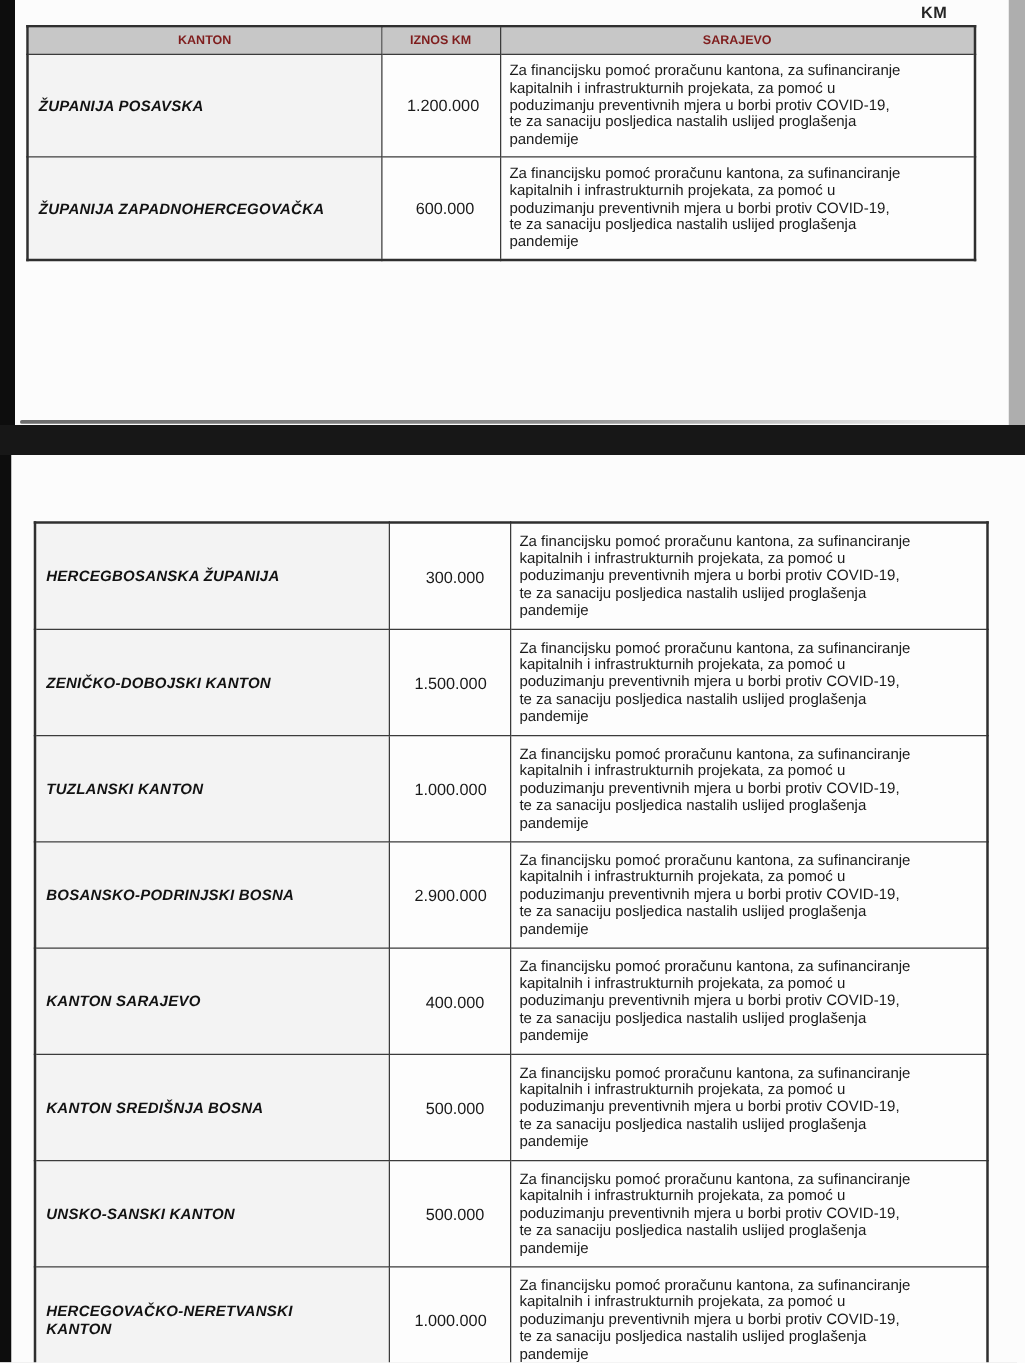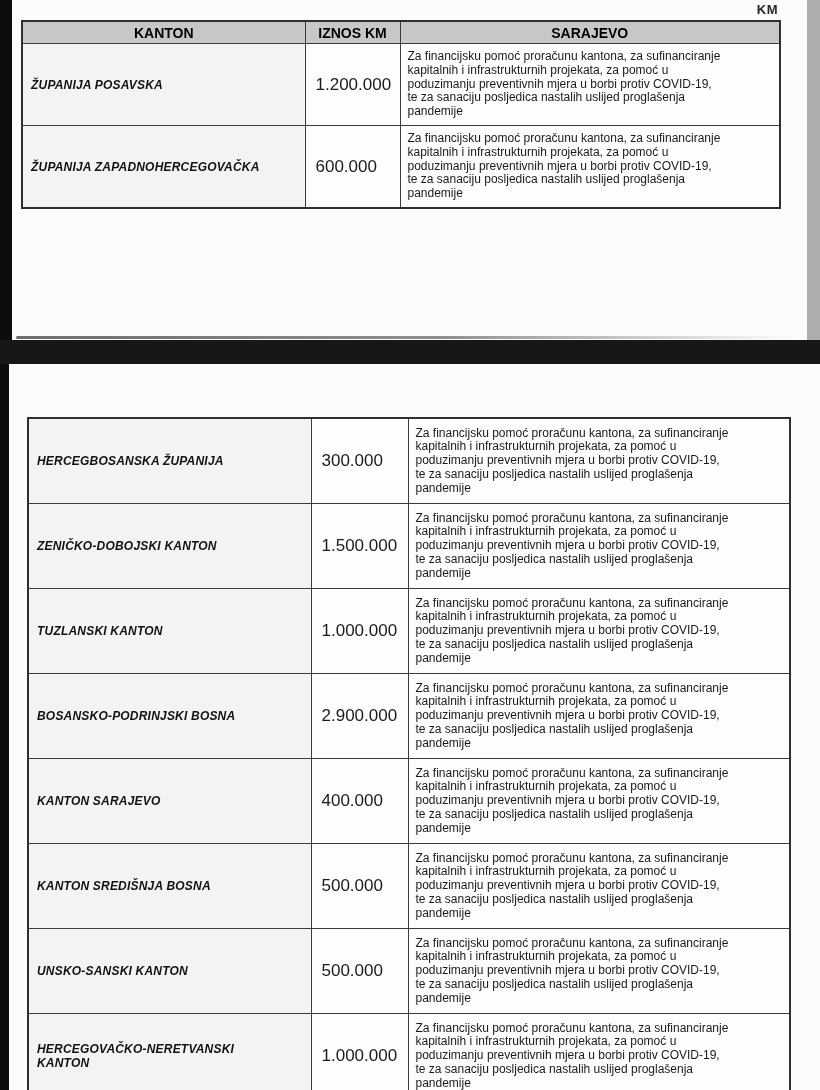--- a/index.html
+++ b/index.html
@@ -14,42 +14,42 @@
   .page2{top:364px;height:726px;}
   .separator-band{position:absolute;left:0;top:340px;width:820px;height:24px;background:#171717;}
   .left-strip{position:absolute;left:0;top:0;width:12px;height:100%;background:#0d0d0d;}
   .page2 .left-strip{width:9px;}
   .right-strip{position:absolute;right:0;top:0;width:13px;height:100%;background:#aeaeae;}
   .page-edge-line{
     position:absolute;left:16px;bottom:1px;width:778px;height:3px;border-radius:2px;
     background:linear-gradient(to right,#6d6d6d,#8f8f8f 55%,rgba(150,150,150,0));
   }
   .km-label{
-    position:absolute;top:2px;right:42px;
+    position:absolute;top:2px;right:62px;
     font-size:13px;font-weight:bold;letter-spacing:.5px;color:#262626;
   }
   table.alloc{
     position:absolute;border-collapse:collapse;table-layout:fixed;
     background:#fdfdfd;border:2px solid #2f2f2f;
   }
   table.t1{left:21px;top:20px;width:758px;}
   table.t2{left:27px;top:53px;width:762px;}
   .alloc th,.alloc td{border:1px solid #3b3b3b;overflow:hidden;}
   .alloc th{
     background:#c7c7c7;height:21px;
-    font-size:14px;font-weight:bold;text-align:center;vertical-align:middle;
-    color:#000000;padding:0 2px;
+    font-size:10px;font-weight:bold;text-align:center;vertical-align:middle;
+    color:#7f1d1d;padding:0 2px;
   }
   td.kanton{
     background:#f3f3f3;
     font-size:12px;font-weight:bold;color:#121212;
     padding:2px 28px 2px 8px;vertical-align:middle;letter-spacing:.2px;font-style:italic;
   }
   td.iznos{
-    font-size:17px;text-align:left;vertical-align:middle;color:#1a1a1a;padding:0 10px;
+    font-size:13px;text-align:right;vertical-align:middle;color:#1a1a1a;padding:0 20px;
   }
   td.namjena{
     font-size:12px;line-height:13.8px;vertical-align:middle;
     padding:2px 20px 2px 7px;color:#1a1a1a;
   }
   .t1 tbody td{height:77px;}
   .t2 tbody td{height:80px;}
 </style>
 </head>
 <body>

